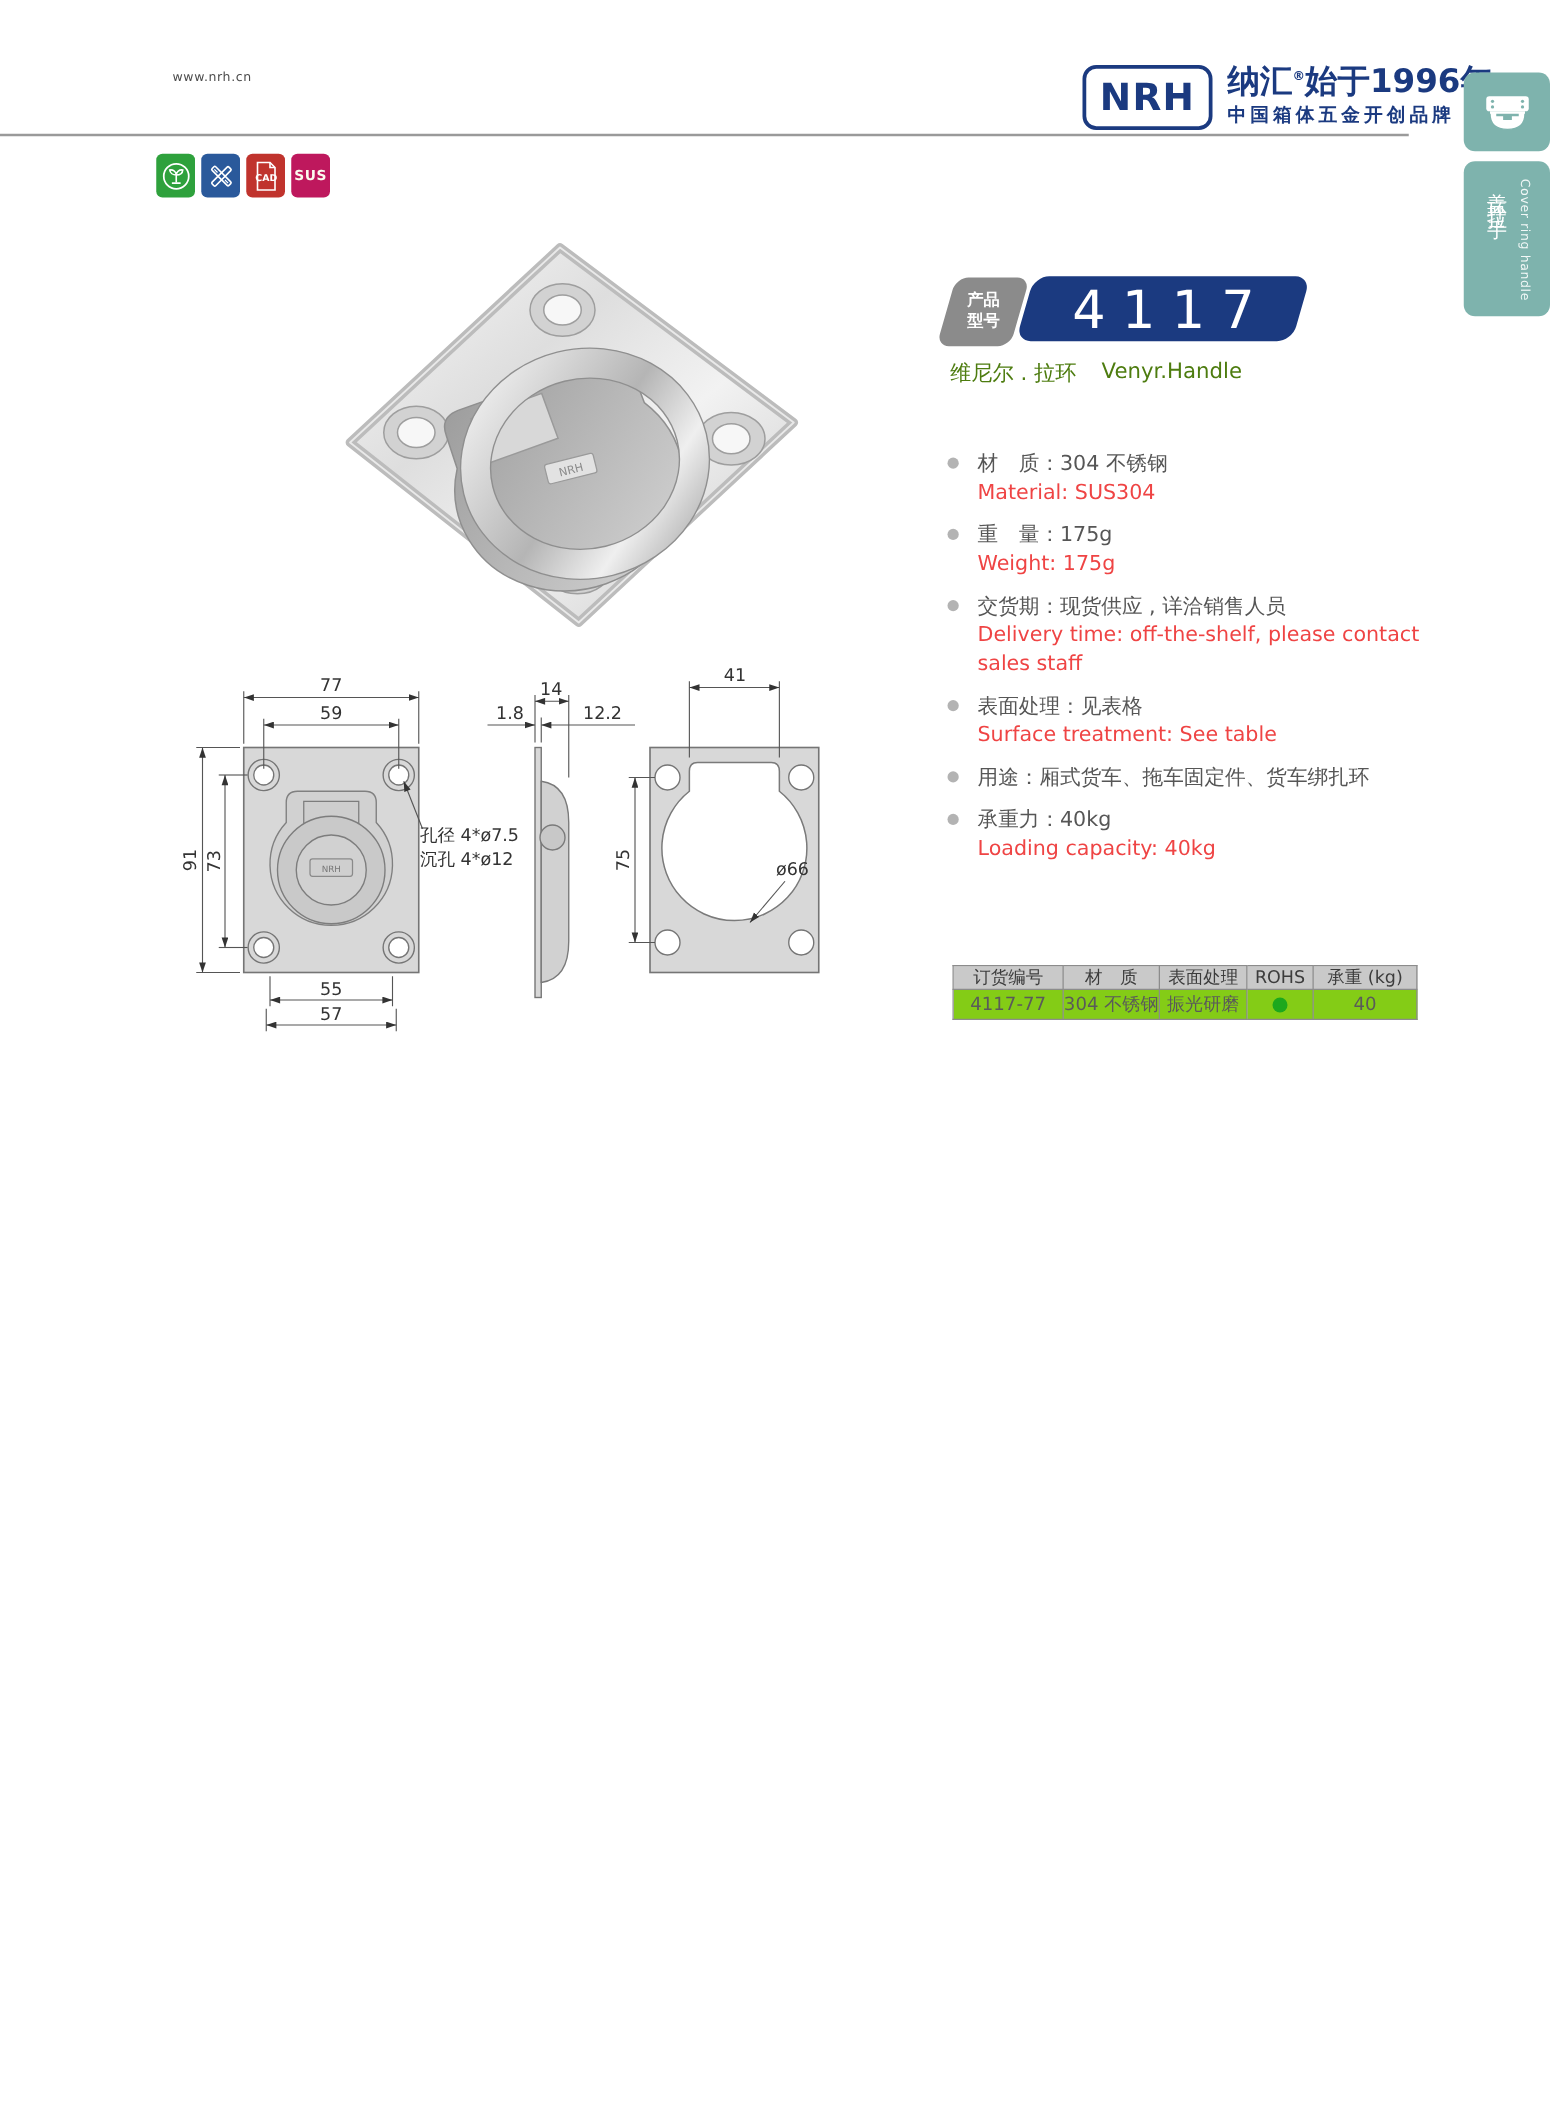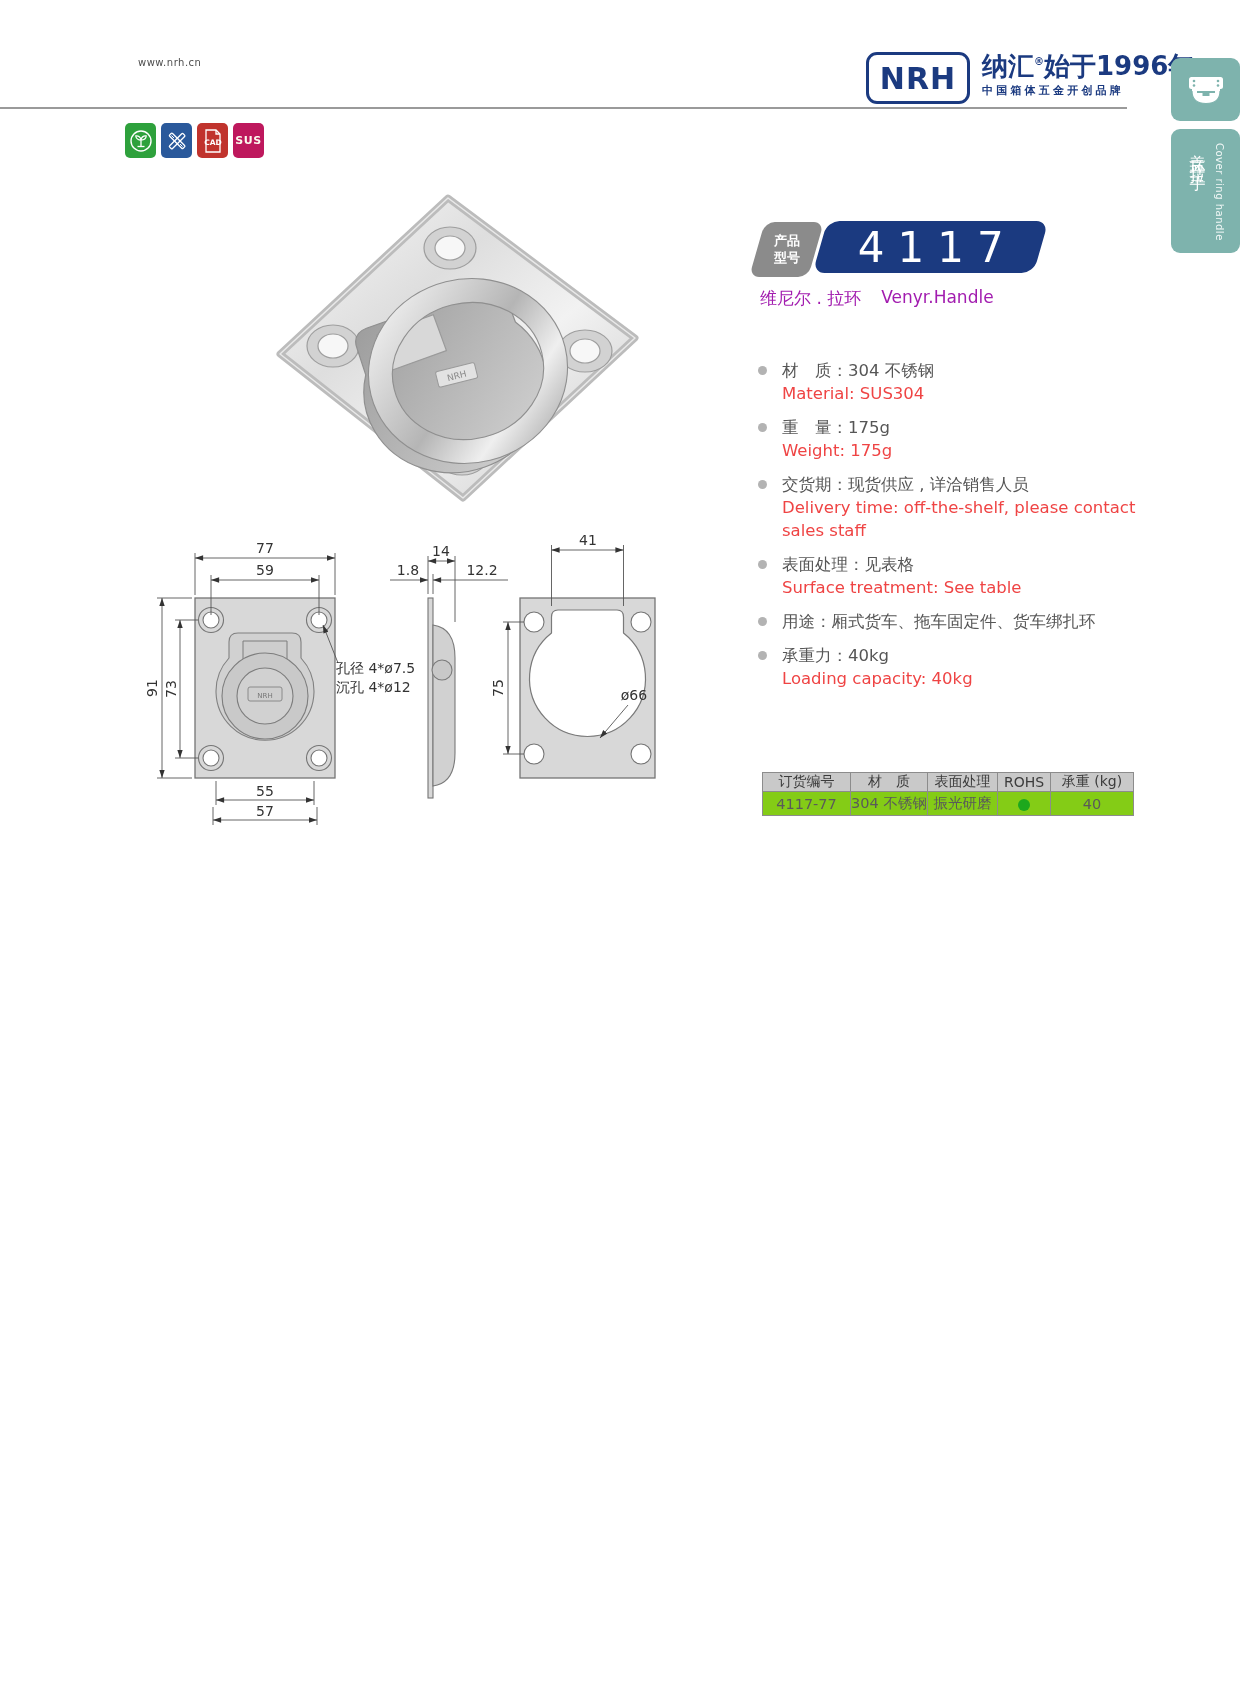--- a/index.html
+++ b/index.html
@@ -15,21 +15,21 @@
   .site-url { left:138px; top:57px; font-size:10px; color:#4c4c4c; letter-spacing:.5px; }
   .logo-box {
     left:866px; top:52px; width:104px; height:52px;
     border:3.5px solid #1b3a80; border-radius:11px;
     display:flex; align-items:center; justify-content:center;
   }
   .logo-box span { font-size:30px; font-weight:bold; color:#1b3a80; letter-spacing:1px; }
   .brand { left:982px; top:47px; color:#1b3a80; }
   .brand .l1 { font-size:26px; font-weight:bold; line-height:30px; }
   .brand .l1 sup { font-size:10px; vertical-align:super; }
-  .brand .l2 { font-size:11px; font-weight:bold; letter-spacing:3.2px; margin-top:2px; }
+  .brand .l2 { font-size:15px; font-weight:bold; letter-spacing:3.2px; margin-top:2px; }
   .divider { left:0; top:107px; width:1127px; height:2px; background:#9a9a9a; }
 
   
   .cert-row { left:125px; top:123px; display:flex; gap:5px; }
   .cert { width:31px; height:35px; border-radius:5px; display:flex; align-items:center; justify-content:center; color:#fff; }
   .cert.sus { font-size:11px; font-weight:bold; color:#fbfbee; letter-spacing:.5px; }
 
   
   .side-box1 { left:1171px; top:58px; width:69px; height:63px; background:#7eb3ad; border-radius:9px;
     display:flex; align-items:center; justify-content:center; }
@@ -38,21 +38,21 @@
   .v-cn { writing-mode:vertical-rl; text-orientation:upright; color:#fff; font-size:16px; letter-spacing:7px; }
   .v-en { writing-mode:vertical-rl; color:#f2f8f7; font-size:10px; letter-spacing:.5px; padding-top:2px; }
 
   
   .badge-gray { left:757px; top:222px; width:59px; height:55px; background:#8b8b8b; border-radius:10px;
     transform:skewX(-16deg); display:flex; align-items:center; justify-content:center; }
   .badge-gray .in { transform:skewX(16deg); color:#fff; font-size:13px; font-weight:bold; line-height:1.3; text-align:center; }
   .badge-blue { left:820px; top:221px; width:221px; height:52px; background:#1b3a80; border-radius:12px;
     transform:skewX(-16deg); display:flex; align-items:center; justify-content:center; }
   .badge-blue .in { transform:skewX(16deg); color:#fff; font-size:42px; letter-spacing:13px; padding-left:13px; }
-  .prod-sub { left:760px; top:287px; display:flex; gap:20px; font-size:17px; color:#a21caf; }
+  .prod-sub { left:760px; top:287px; display:flex; gap:20px; font-size:17px; color:#4d7c0f; }
 
   
   .features { left:758px; top:344px; width:400px; }
   .feat-head { display:flex; align-items:baseline; gap:9px; }
   .feat-head .cn { font-size:19px; font-weight:bold; color:#343434; }
   .feat-head .en { font-size:16px; color:#8a8a8a; }
   .feat-list { margin-top:15px; }
   .feat-item { position:relative; padding-left:24px; margin-bottom:11px; }
   .feat-item .dot { position:absolute; left:0; top:7px; width:9px; height:9px; border-radius:50%; background:#b3b3b3; }
   .feat-item .cn { font-size:16.5px; color:#565656; line-height:23px; }

